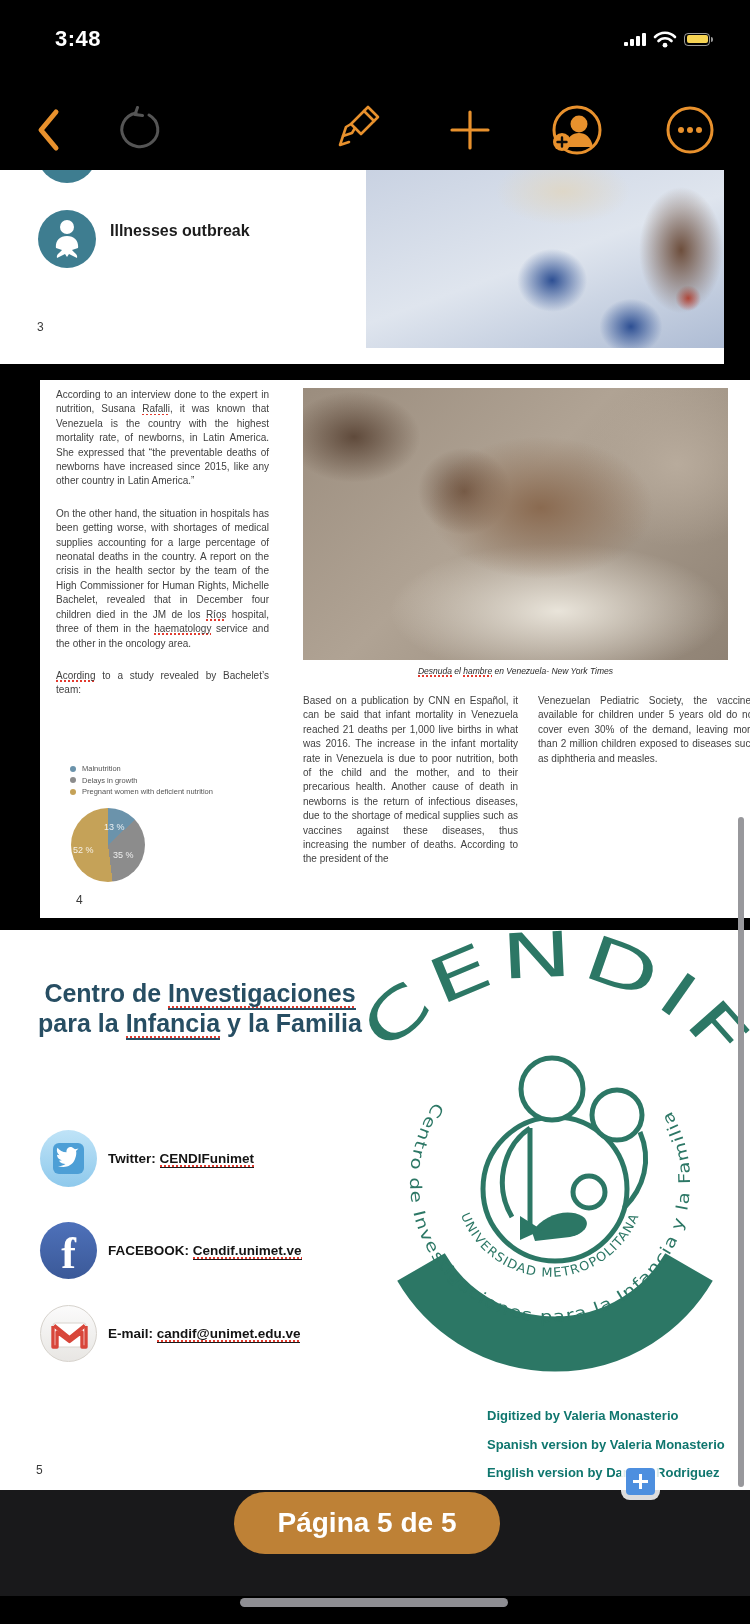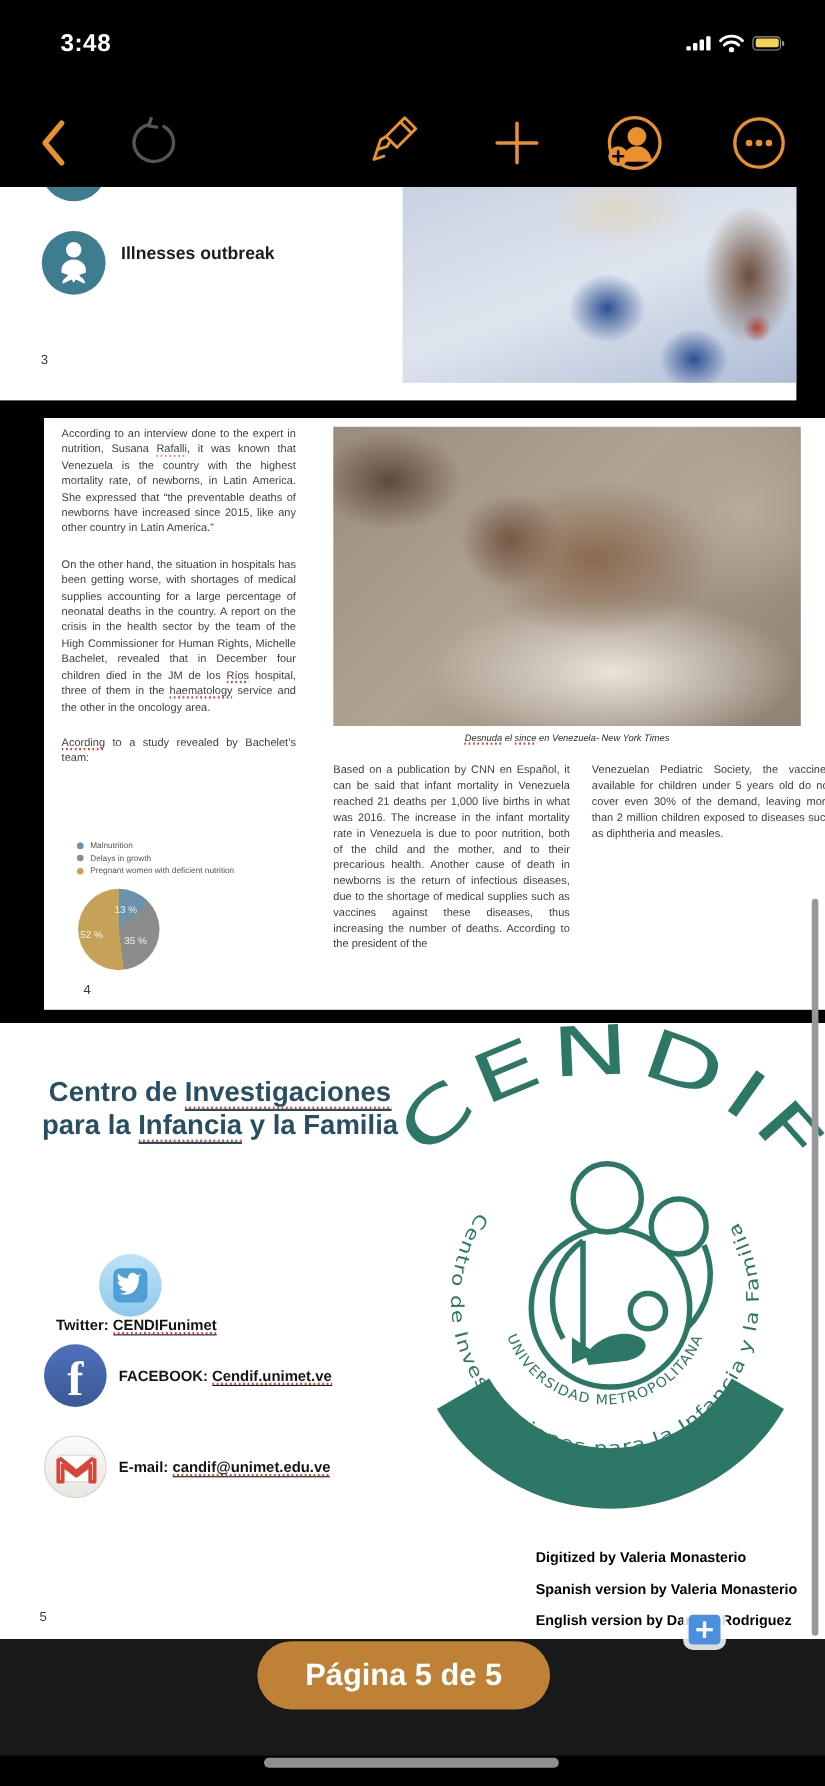--- a/index.html
+++ b/index.html
@@ -80,21 +80,21 @@
   .srow { position:absolute; left:40px; display:flex; align-items:center; }
   .sicon { width:57px; height:57px; border-radius:50%; flex:0 0 auto; position:relative; overflow:hidden; }
   .stext { margin-left:11px; font-size:13.5px; font-weight:600; color:#141414; white-space:nowrap; }
   .ig { background:radial-gradient(circle at 30% 110%, #f5a623 0%, #d92e7f 45%, #8134af 75%, #515bd4 100%); }
   .tw { background:linear-gradient(180deg,#bfe3f7,#8ec9ec); }
   .tw .sq { position:absolute; left:13px; top:13px; width:31px; height:31px; border-radius:6px; background:#4d9fd6; }
   .fb { background:linear-gradient(180deg,#4e71ba,#3b5998); }
   .fb .f { position:absolute; left:0; top:6px; width:100%; text-align:center; color:#fff;
            font-size:44px; font-weight:700; font-family:"Liberation Serif",serif; }
   .gm { background:linear-gradient(180deg,#fbfbfb,#e8e6e3); border:1px solid #d6d2cc; }
-  .credits { position:absolute; left:487px; top:478px; font-size:13px; font-weight:700; color:#000000; }
+  .credits { position:absolute; left:487px; top:478px; font-size:13px; font-weight:700; color:#0f766e; }
   .credits p { margin:0 0 13.5px 0; white-space:nowrap; }
   .p5num { left:36px; top:533px; }
   .logo { position:absolute; left:382px; top:2px; width:348px; height:452px; }
 
   
   .scrollbar { position:absolute; left:738px; top:817px; width:6px; height:670px; background:#98989c; border-radius:3px; z-index:40; }
   .blueplus { position:absolute; left:626px; top:1468px; width:29px; height:27px; background:#4d8fdf; border-radius:4px;
               box-shadow:0 0 0 5px rgba(255,255,255,.85); z-index:50; display:flex; align-items:center; justify-content:center; }
   .blueplus:before { content:""; position:absolute; width:15px; height:2.5px; background:#fff; }
   .blueplus:after  { content:""; position:absolute; width:2.5px; height:15px; background:#fff; }
@@ -190,21 +190,21 @@
   </div>
 
   <div class="page page4">
     <div class="col1 doc">
       <p><span>According to an interview done to the expert in nutrition, Susana </span><span class="sp">Rafalli</span><span>, it was known that Venezuela is the country with the highest mortality rate, of newborns, in Latin America. She expressed that “the preventable deaths of newborns have increased since 2015, like any other country in Latin America.”</span></p>
       <p><span>On the other hand, the situation in hospitals has been getting worse, with shortages of medical supplies accounting for a large percentage of neonatal deaths in the country. A report on the crisis in the health sector by the team of the High Commissioner for Human Rights, Michelle Bachelet, revealed that in December four children died in the JM de los </span><span class="sp">Ríos</span><span> hospital, three of them in the </span><span class="sp">haematology</span><span> service and the other in the oncology area.</span></p>
       <p><span class="sp">Acording</span><span> to a study revealed by Bachelet’s team:</span></p>
     </div>
 
     <div class="photo4"></div>
-    <div class="caption"><span class="sp">Desnuda</span><span> el </span><span class="sp">since</span><span> en Venezuela- New York Times</span></div>
+    <div class="caption"><span class="sp">Desnuda</span><span> el </span><span class="sp">hambre</span><span> en Venezuela- New York Times</span></div>
 
     <div class="col2 doc">
       <p>Based on a publication by CNN en Español, it can be said that infant mortality in Venezuela reached 21 deaths per 1,000 live births in what was 2016. The increase in the infant mortality rate in Venezuela is due to poor nutrition, both of the child and the mother, and to their precarious health. Another cause of death in newborns is the return of infectious diseases, due to the shortage of medical supplies such as vaccines against these diseases, thus increasing the number of deaths. According to the president of the</p>
     </div>
     <div class="col3 doc">
       <p>Venezuelan Pediatric Society, the vaccines available for children under 5 years old do not cover even 30% of the demand, leaving more than 2 million children exposed to diseases such as diphtheria and measles.</p>
     </div>
 
     <div class="legend">
       <div class="legrow">
@@ -225,21 +225,21 @@
       <span class="plabel pl35">35 %</span>
       <span class="plabel pl52">52 %</span>
     </div>
     <div class="pnum p4num">4</div>
   </div>
 
   <div class="page page5">
     <div class="heading"><span>Centro de </span><span class="hw sp">Investigaciones</span><span> para la </span><span class="hw sp">Infancia</span><span> y la Familia</span></div>
 
 
-    <div class="srow" style="top:210px;flex-direction:column;">
+    <div class="srow" style="top:200px;">
       <div class="sicon tw">
         <div class="sq"></div>
         <svg width="57" height="57" viewBox="0 0 57 57" style="position:absolute;left:0;top:0;">
           <path d="M18 36 c6 2 14 1 17 -7 c1.5 -4 1.5 -7 1 -8 l2.5 -2.5 -3.5 .8 -3 -2 c-3 -1 -6 1.5 -5.5 5 c-4 0 -7 -2 -9 -4.5 c-1.5 3 0 6 2 7.5 l-2.5 -.5 c0 3 2.5 5 5 5.5 l-3 .5 c1.5 2.5 4 3.2 6.5 3.2 c-2.5 1.7 -5 2.2 -7 2 z" fill="#fff"></path>
         </svg>
       </div>
       <div class="stext"><span>Twitter: </span><a class="lnk sp" style="color:inherit;text-decoration:none;">CENDIFunimet</a></div>
     </div>
 
     <div class="srow" style="top:292px;">

